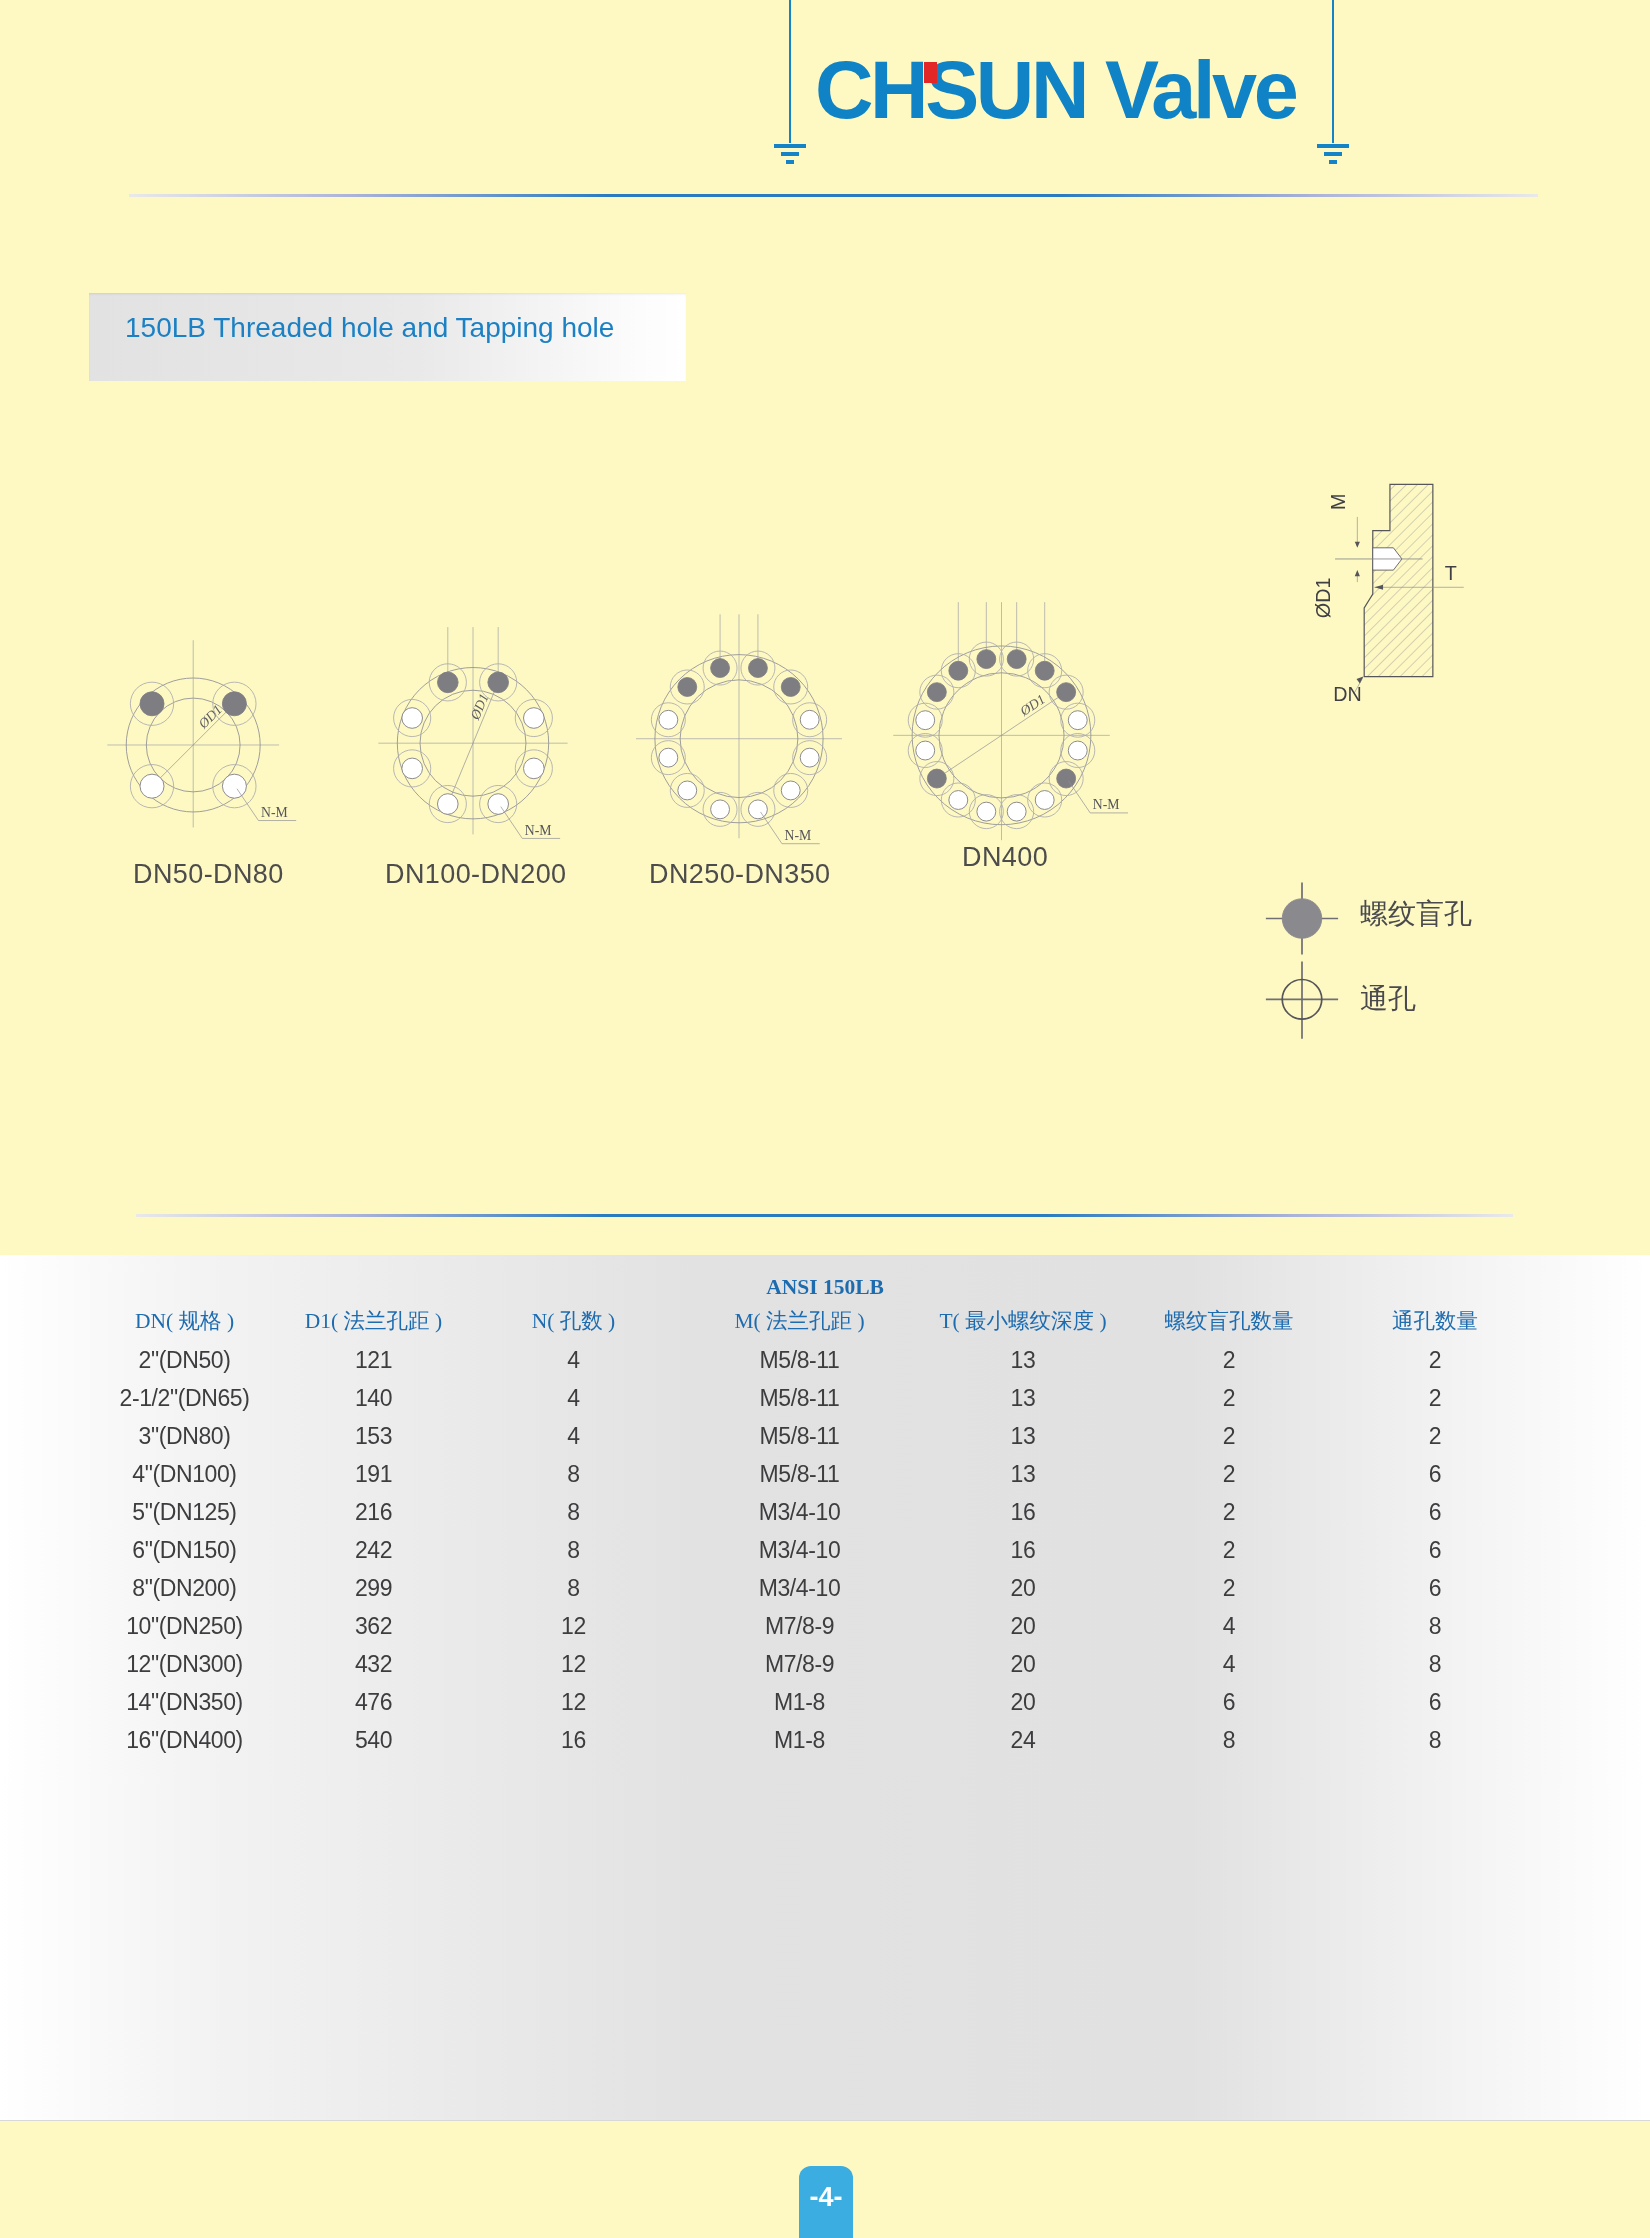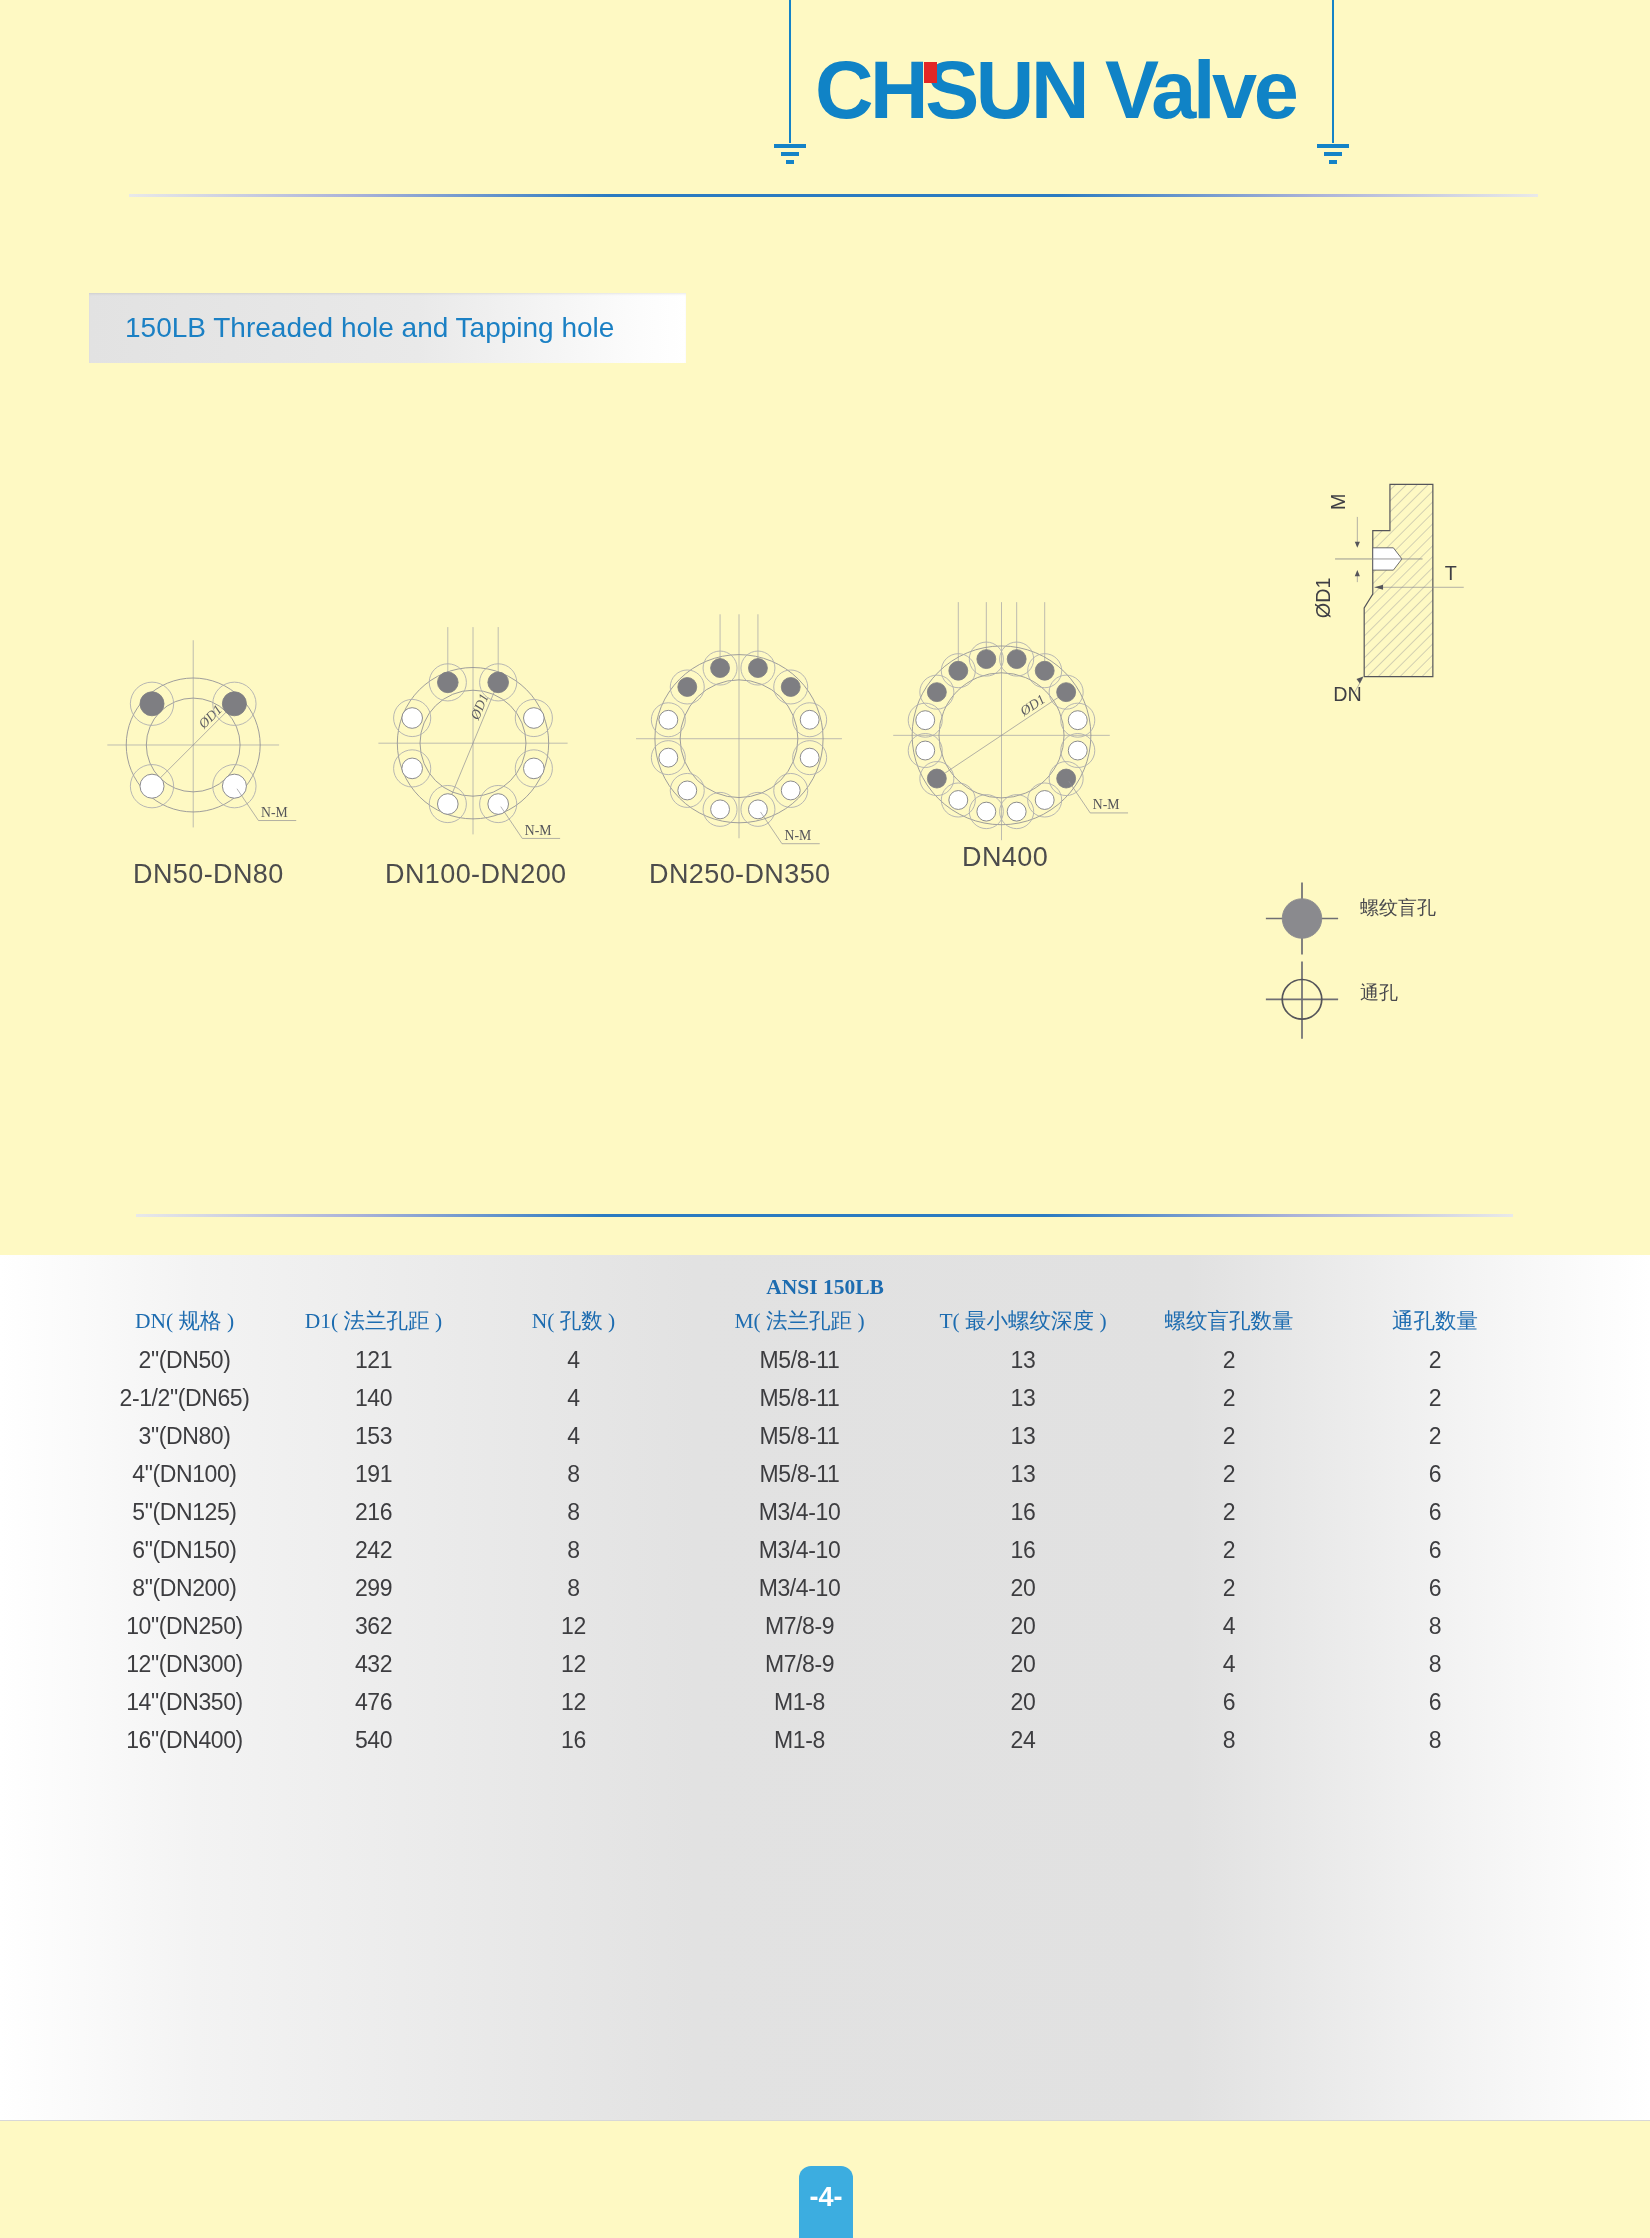--- a/index.html
+++ b/index.html
@@ -14,21 +14,21 @@
   .ground .bar3{position:absolute;left:13px;top:160px;width:7.7px;height:4.3px;background:#1483c7;}
   #logo{position:absolute;left:815px;top:43px;height:95px;line-height:95px;
         font-size:81px;font-weight:bold;letter-spacing:-3.4px;color:#1083c6;white-space:nowrap;}
   #logo .dot{position:absolute;left:109px;top:19px;width:13px;height:20.6px;background:#e32726;}
   .rule{position:absolute;height:2.6px;
         background:linear-gradient(90deg,#e9e9e9 0%,#aab2d8 16%,#2b7bc0 34%,#2b7bc0 66%,#aab2d8 84%,#e9e9e9 100%);}
   #rule-top{top:194px;left:129px;width:1409px;}
   #rule-mid{top:1214px;left:136px;width:1377px;}
 
   
-  #title-band{position:absolute;left:89px;top:293px;width:597px;height:70px;
+  #title-band{position:absolute;left:89px;top:293px;width:597px;height:88px;
       background:linear-gradient(90deg,#e2e2e2 0%,#e9e9e9 55%,#fbfbfb 90%,#fff 100%);
       box-shadow:inset 0 1.7px 2.6px -0.9px rgba(0,0,0,0.10);}
   #page-title{position:absolute;left:36px;top:0;height:70px;line-height:70px;
       font-size:28px;color:#1b80c4;white-space:nowrap;}
 
   
   .fig-label{position:absolute;font-size:27px;color:#4c4c4c;letter-spacing:0.4px;white-space:nowrap;}
   svg text{user-select:none;}
   .cl{stroke:#a0a0a6;stroke-width:0.8;}
   .oc{fill:none;stroke:#8f8f94;stroke-width:1;}
@@ -37,21 +37,21 @@
   .hole-o{fill:#ffffff;stroke:#85858a;stroke-width:1.1;}
   .dimline{stroke:#8f8f94;stroke-width:0.8;fill:none;}
   .dimtext{fill:#5c5c62;font-family:"Liberation Serif",serif;font-style:italic;font-size:16px;}
   .ldrtext{fill:#55555a;font-family:"Liberation Serif",serif;font-size:16px;}
 
   
   .sec-outline{fill:url(#hatch);stroke:#55555a;stroke-width:1.4;}
   .sec-label{fill:#3f3f44;font-size:23px;font-family:"Liberation Sans",sans-serif;}
 
   
-  .legend-text{position:absolute;font-size:19px;color:#4a4a4e;white-space:nowrap;
+  .legend-text{position:absolute;font-size:28px;color:#4a4a4e;white-space:nowrap;
       font-family:Liberation Sans, sans-serif;}
 
   
   #gray-panel{position:absolute;left:0;top:1255px;width:1650px;height:865px;
       background:linear-gradient(90deg,#ffffff 0%,#f3f3f3 12%,#e2e2e2 42%,#e1e1e1 72%,#f8f8f8 93%,#ffffff 100%);
       border-bottom:1.7px solid #d8d8d8;}
   #ansi-title{position:absolute;left:653px;top:1275px;width:344px;text-align:center;
       font-family:"Liberation Serif",serif;font-size:21.5px;color:#1d6cb0;font-weight:bold;}
   #spec-table{position:absolute;left:90px;top:1299px;width:1448px;border-collapse:collapse;}
   #spec-table th{height:40px;font-size:21.5px;font-weight:normal;color:#1d6cb0;

